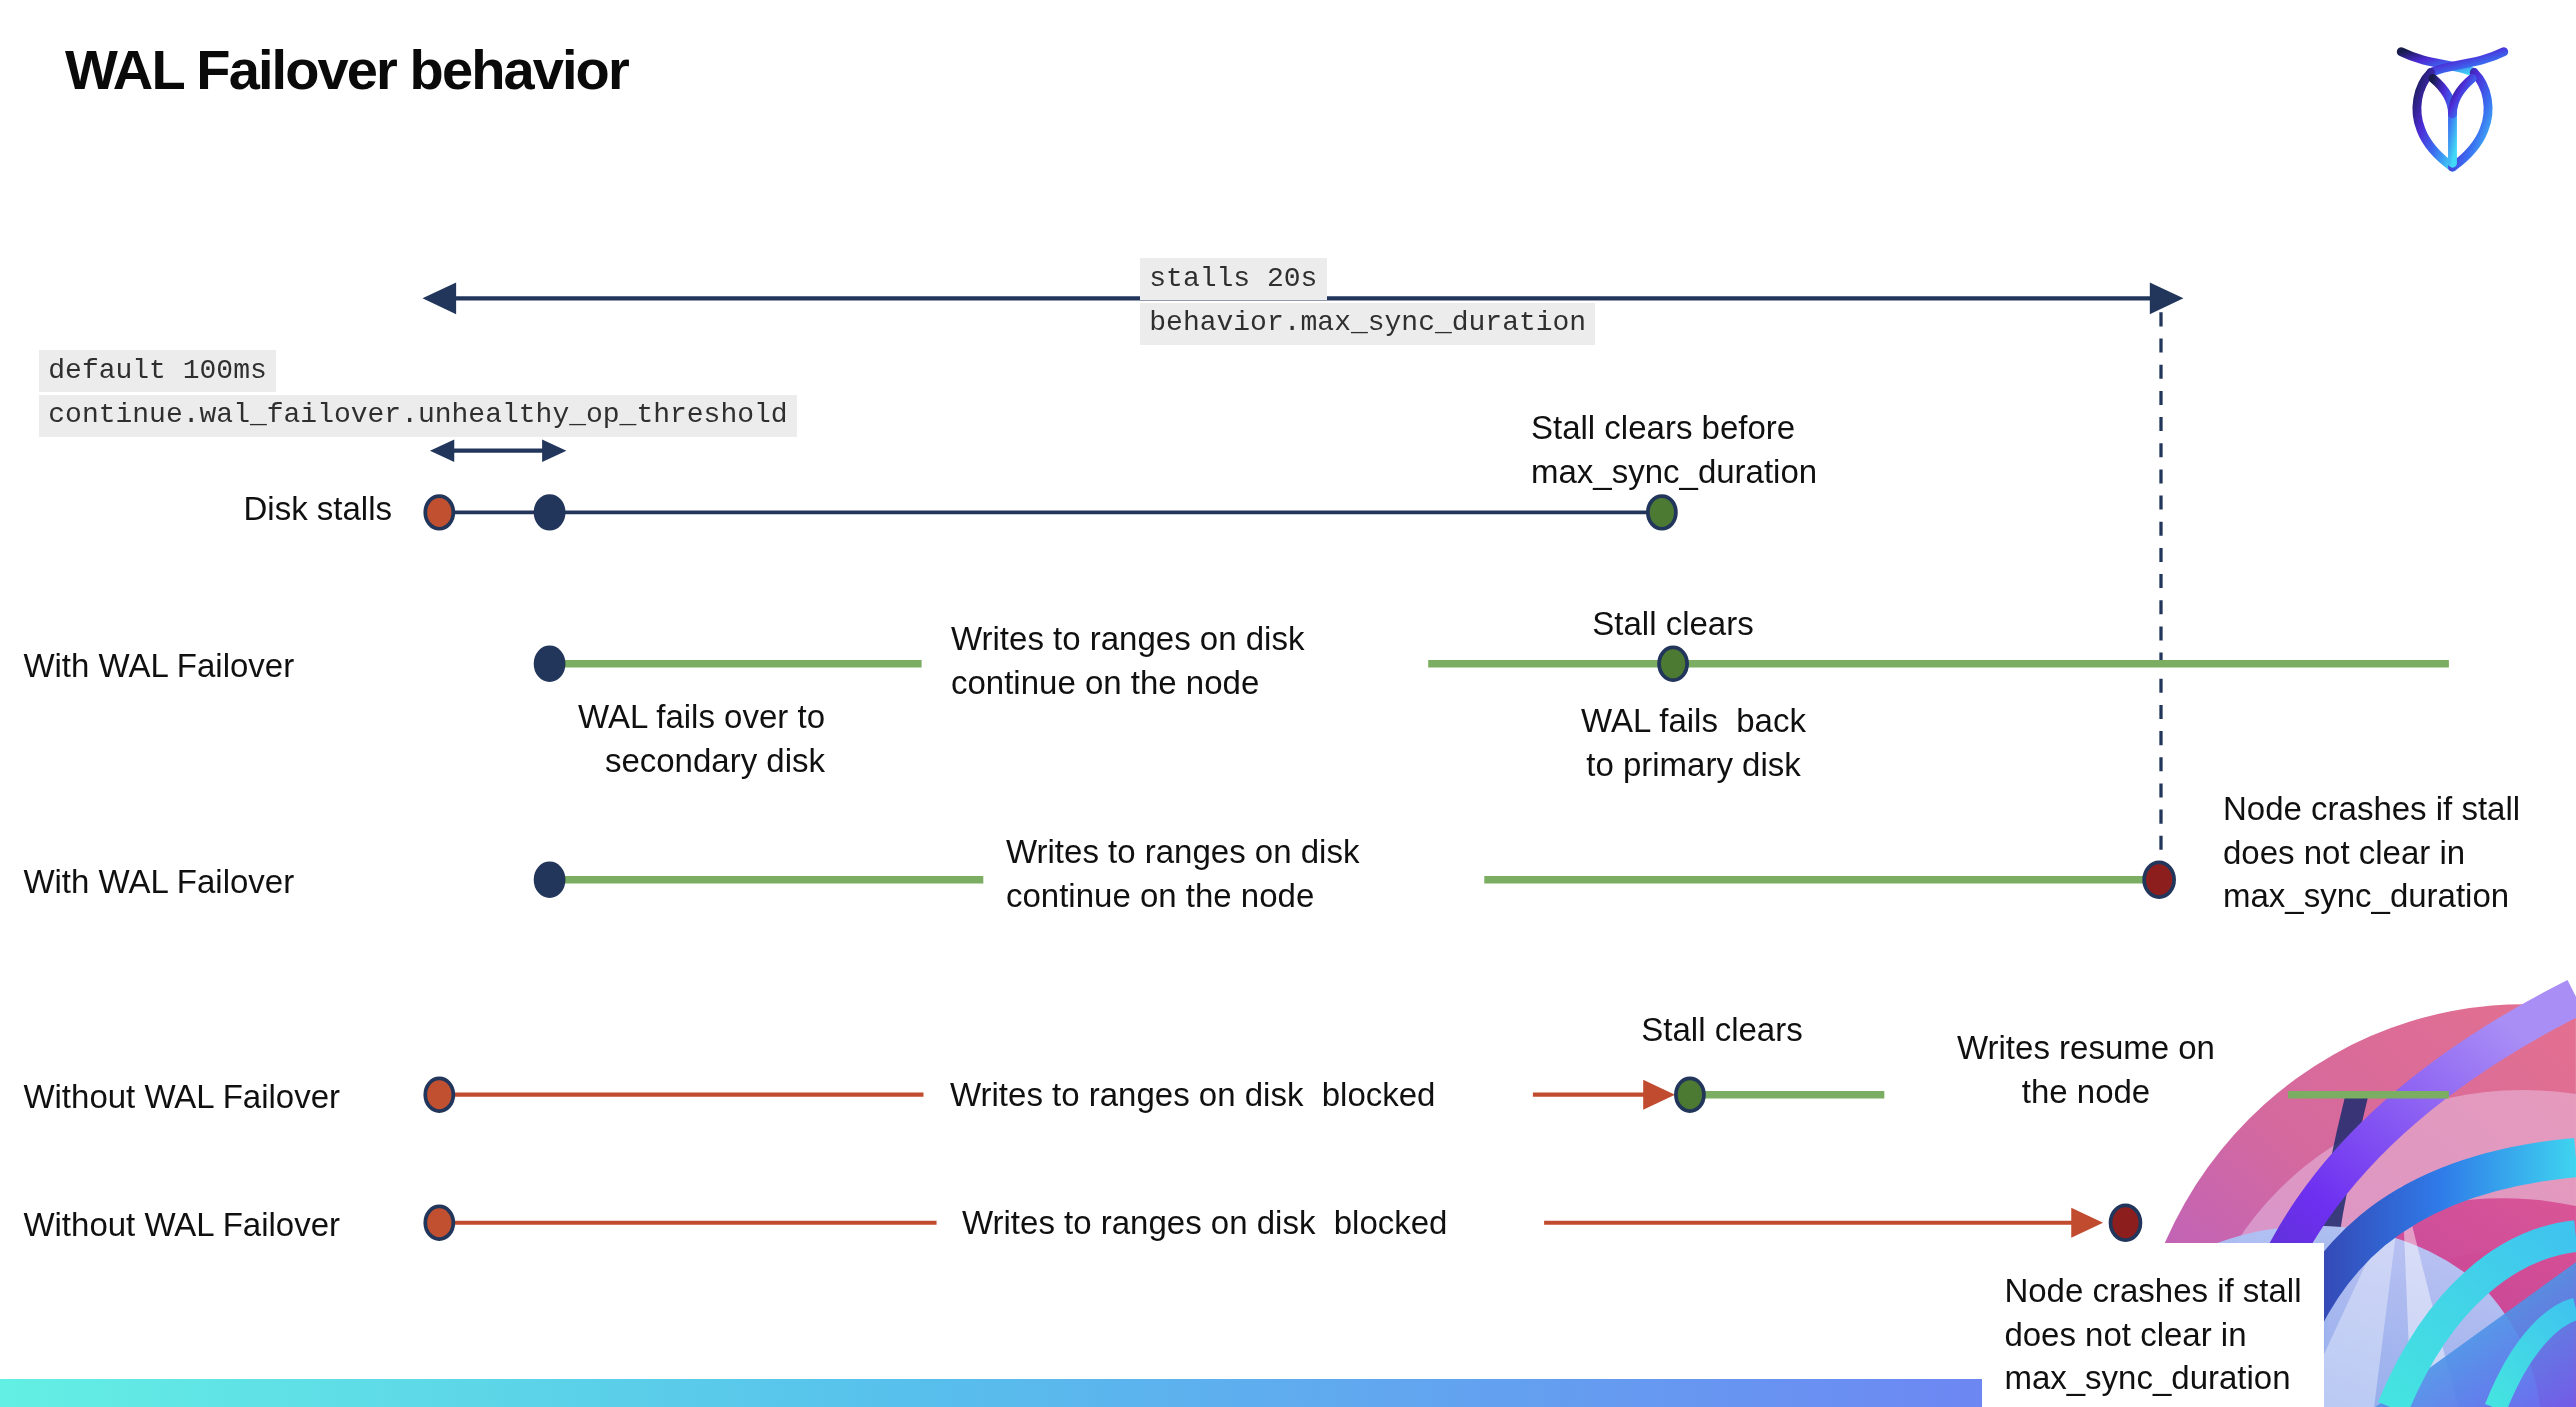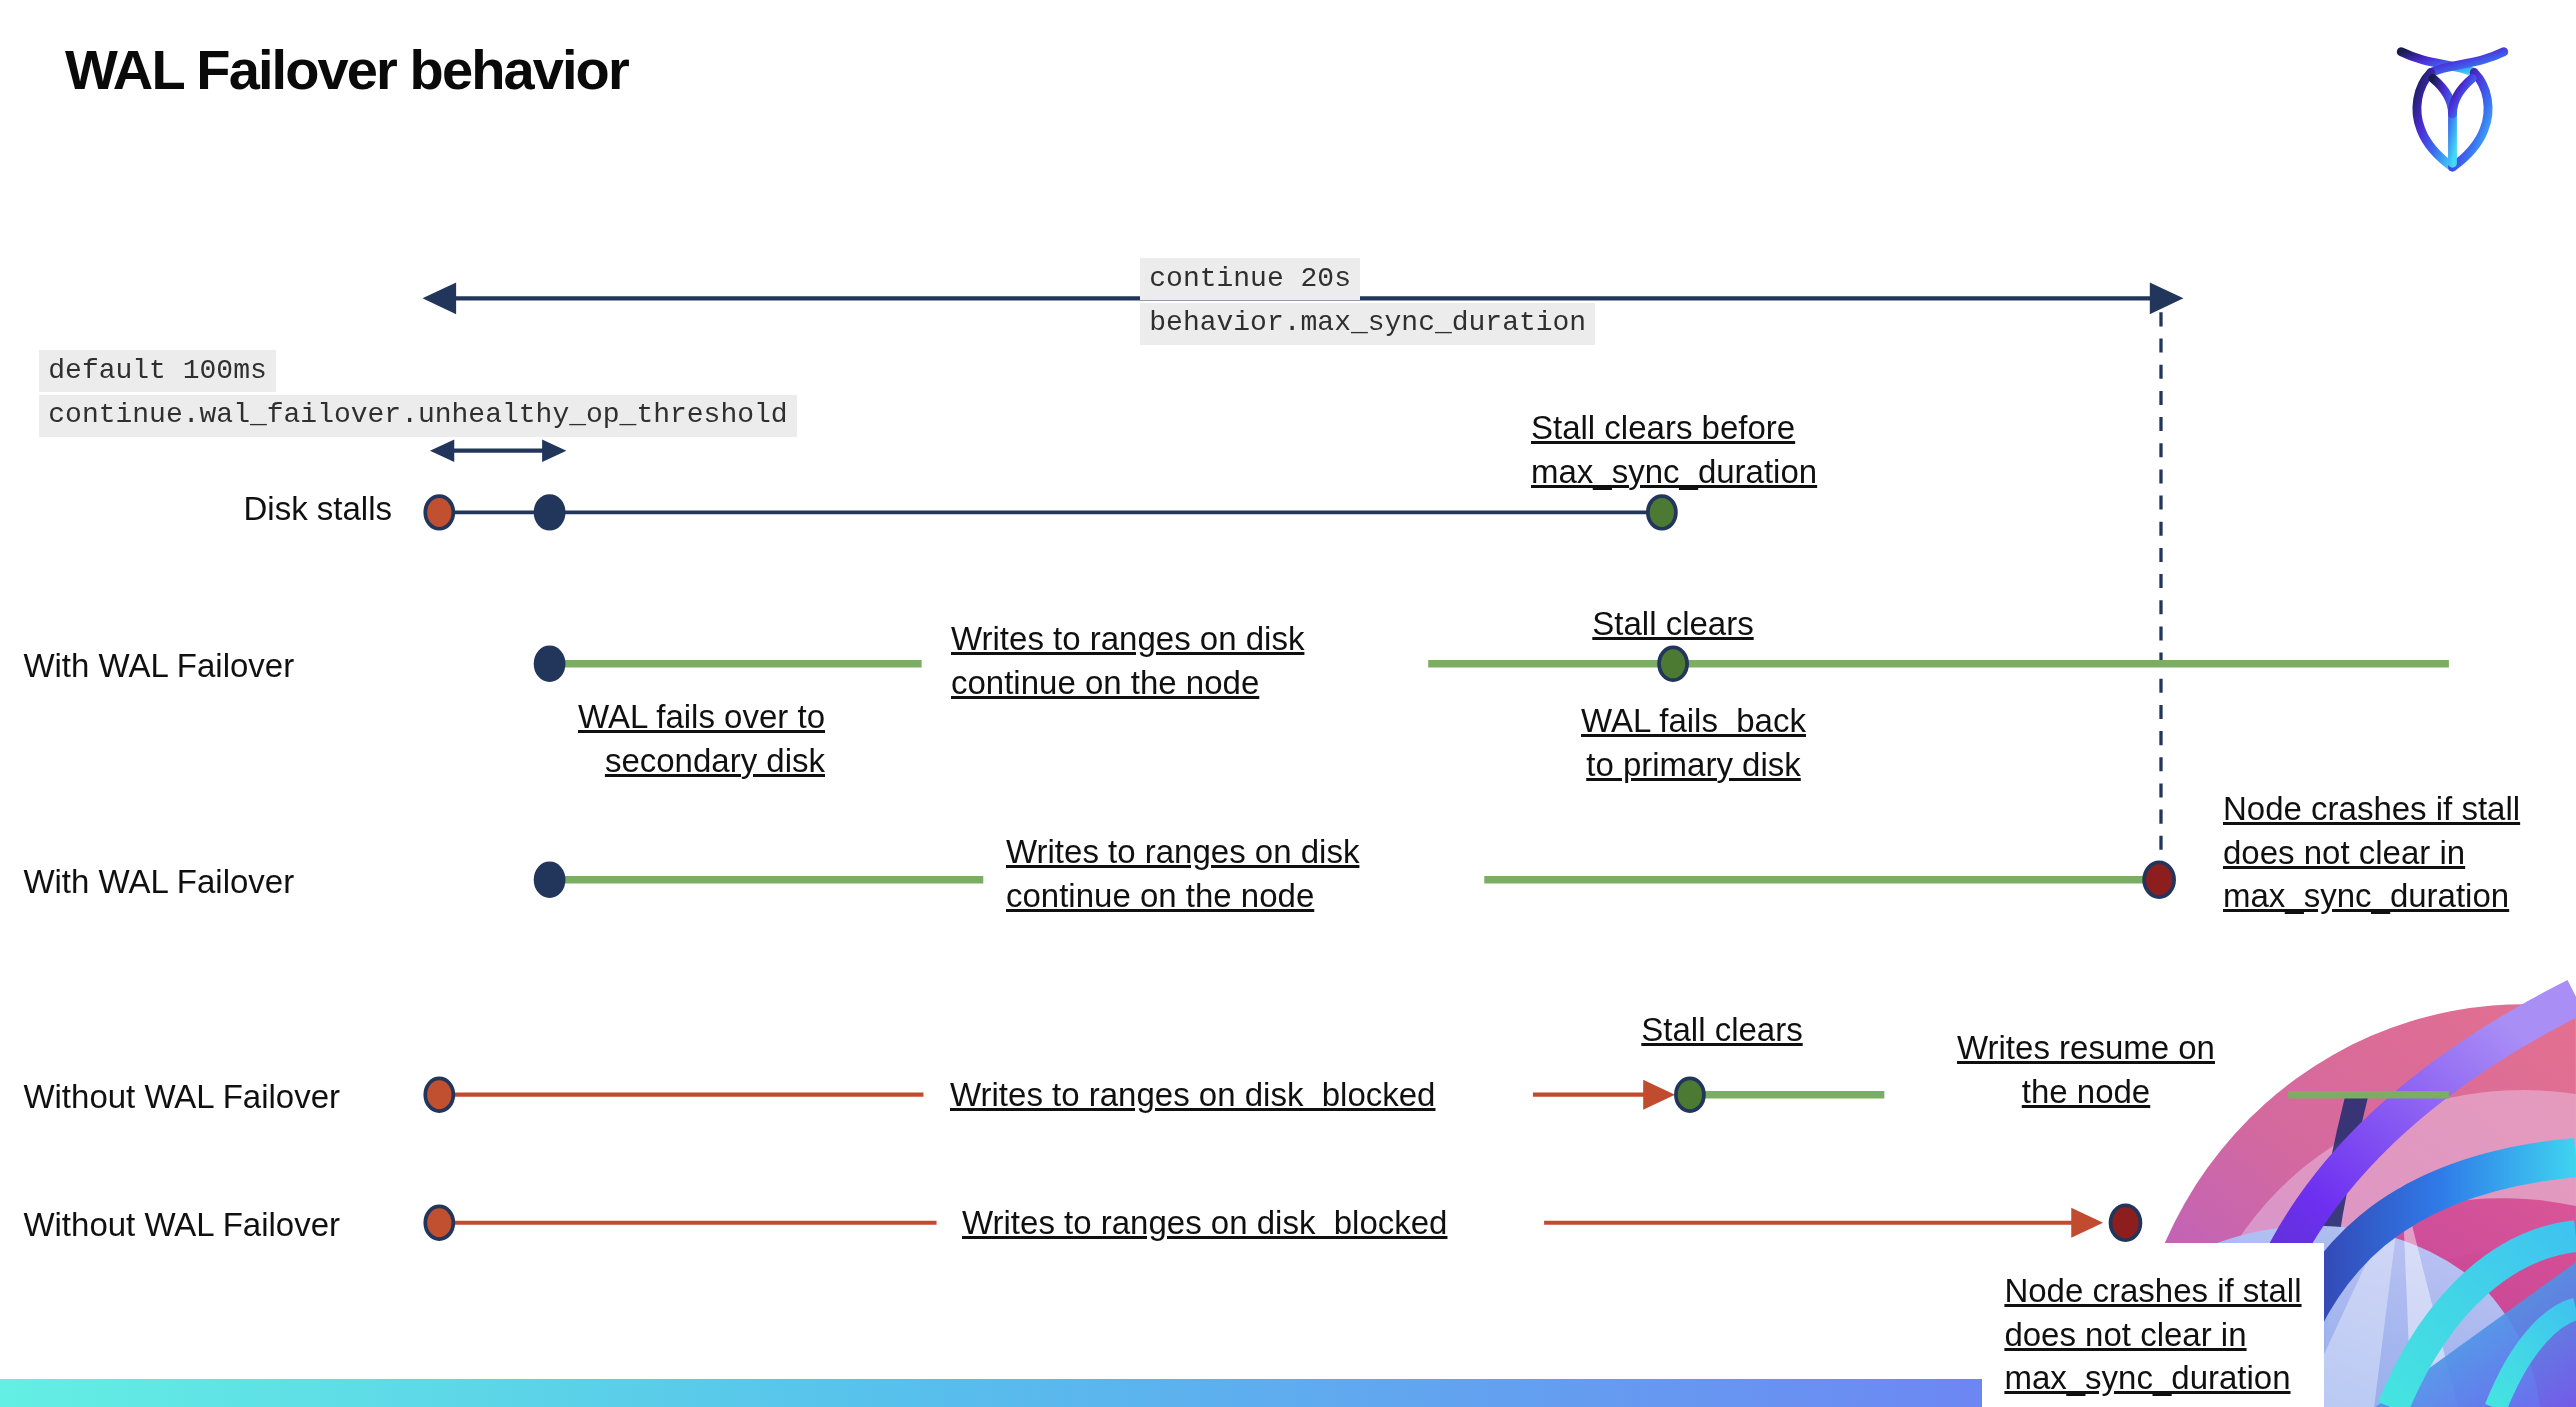--- a/index.html
+++ b/index.html
@@ -11,21 +11,21 @@
   .title{
     left:65px;top:37px;font-size:56px;font-weight:800;letter-spacing:-1.9px;color:#0a0a0a;
     z-index:7;
   }
   .mono{
     font-family:"Liberation Mono","DejaVu Sans Mono",monospace;
     font-size:28px;color:#2f2f2f;background:#ececec;
     padding:5.6px 9.3px;display:inline-block;line-height:1.1;white-space:pre;
   }
   .mono-stack{display:flex;flex-direction:column;align-items:flex-start;gap:2.8px;z-index:6;}
-  .lbl{font-size:33px;line-height:1.32;white-space:pre-wrap;z-index:6;text-decoration:underline;}
+  .lbl{font-size:33px;line-height:1.32;white-space:pre-wrap;z-index:6;}
   .row-label{font-size:33px;z-index:6;}
   .center{text-align:center;}
   .right{text-align:right;}
   .diagram-svg{left:0;top:0;z-index:5;}
   .art-svg{left:2000px;top:935px;z-index:2;}
   .bottom-bar{
     left:0;top:1379px;width:2576px;height:29px;z-index:1;
     background:linear-gradient(90deg,#63efe3 0%,#57c0ec 35%,#6a8ef2 72%,#7a63f3 100%);
   }
   .note-box{
@@ -154,21 +154,21 @@
     <ellipse cx="1808" cy="1171" rx="15" ry="17.5" fill="#4c7a33" stroke="#22365c" stroke-width="4"></ellipse>
 
     <line x1="484" y1="1308" x2="1002" y2="1308" stroke="#c14b2e" stroke-width="4.5"></line>
     <line x1="1652" y1="1308" x2="2224" y2="1308" stroke="#c14b2e" stroke-width="4.5"></line>
     <polygon points="2250,1308 2216,1292 2216,1324" fill="#c14b2e"></polygon>
     <ellipse cx="470" cy="1308" rx="15" ry="17.5" fill="#c0502f" stroke="#22365c" stroke-width="4"></ellipse>
     <ellipse cx="2274" cy="1308" rx="16" ry="18.5" fill="#8d1e1e" stroke="#22365c" stroke-width="4"></ellipse>
   </svg>
 
   <div class="abs mono-stack" style="left:1140px;top:258px;">
-    <span class="mono">continue 20s</span>
+    <span class="mono">stalls 20s</span>
     <span class="mono">behavior.max_sync_duration</span>
   </div>
   <div class="abs mono-stack" style="left:39px;top:350px;text-align:center;">
     <span class="mono">default 100ms</span>
     <span class="mono">continue.wal_failover.unhealthy_op_threshold</span>
   </div>
 
   <div class="abs row-label right" style="left:112px;width:280px;top:490px;">Disk stalls</div>
   <div class="abs row-label" style="left:23.4px;top:647px;">With WAL Failover</div>
   <div class="abs row-label" style="left:23.4px;top:863px;">With WAL Failover</div>

